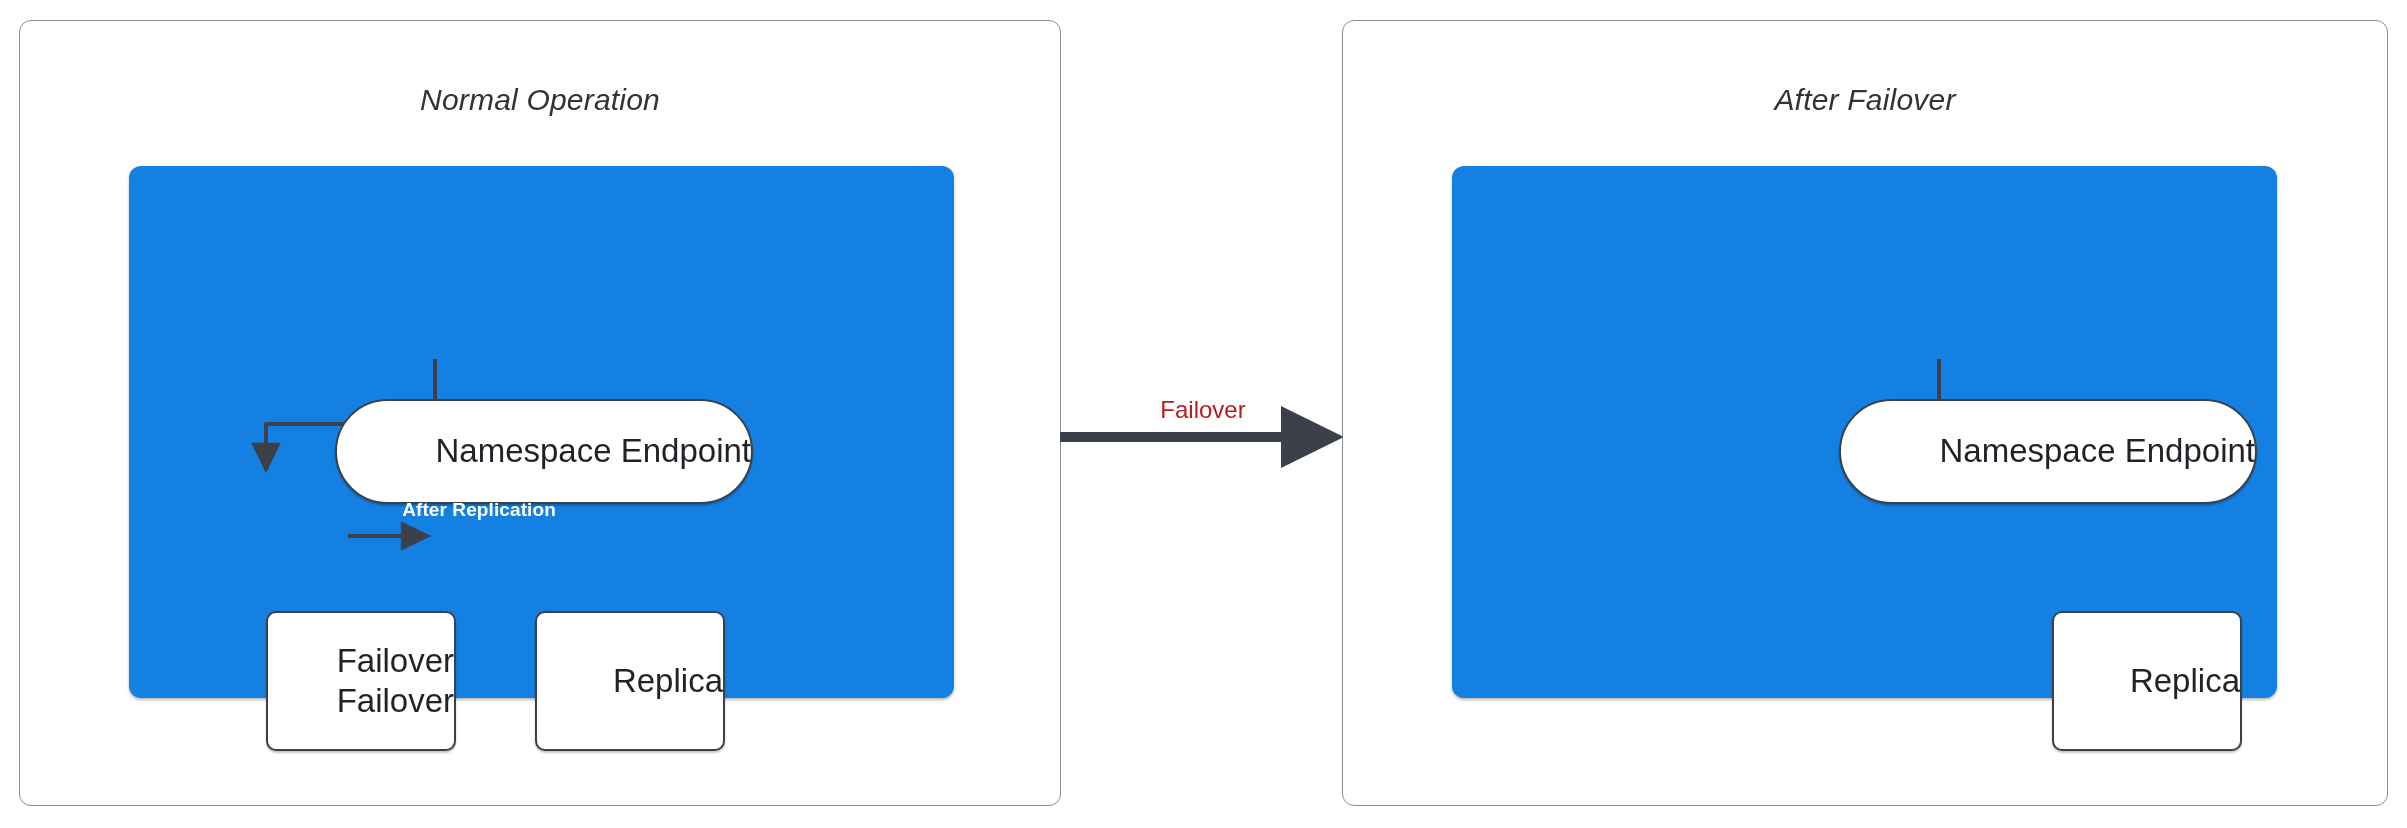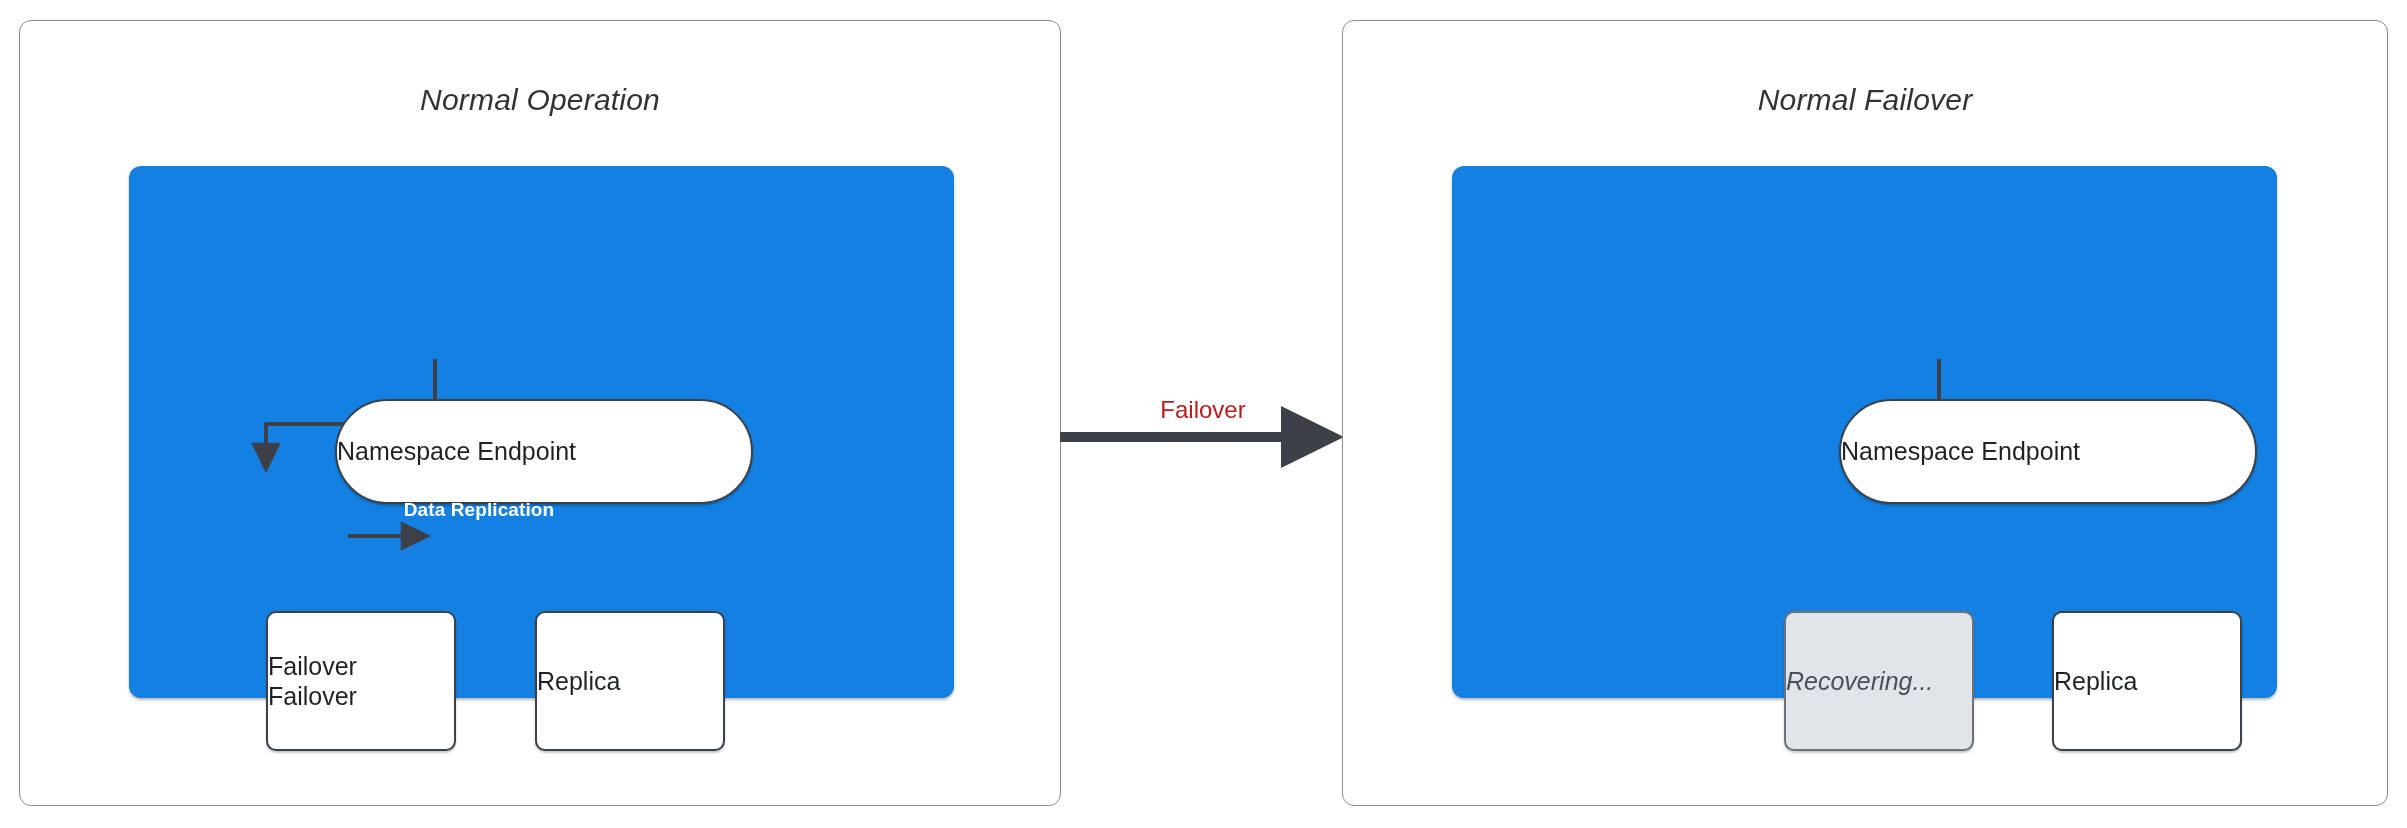--- a/index.html
+++ b/index.html
@@ -48,24 +48,24 @@
   #blue-right{left:109px; top:145px; width:825px; height:532px;}
 
   
   .node{
     position:absolute;
     background:#ffffff;
     border:2.2px solid #3c4149;
     box-sizing:border-box;
     display:flex;
     align-items:center;
-    justify-content:flex-start;
+    justify-content:flex-end;
     text-align:center;
     color:#1f2328;
-    font-size:25px;
+    font-size:33px;
     line-height:1.22;
     box-shadow:0 2px 2px rgba(0,0,0,.22);
   }
   .node.pill{border-radius:56px;}
   .node.rect{border-radius:10px;}
   .node.recovering{
     background:#E1E4E8;
     border-color:#6d7278;
     color:#4a5057;
     font-style:italic;
@@ -152,56 +152,53 @@
       </div>
 
       <div class="node rect" id="node-primary">
         <span><span>Failover</span><br><span>Failover</span></span>
       </div>
 
       <div class="node rect" id="node-replica-left">
         <span>Replica</span>
       </div>
 
-      <div id="label-data-replication">Data Replication</div>
+      <div id="label-data-replication">After Replication</div>
     </div>
   </div>
 
   <svg id="failover-arrow" viewBox="0 0 290 80">
     <defs>
       <marker id="ah-big" markerWidth="7" markerHeight="7" refX="3.2" refY="3.4" orient="auto" markerUnits="strokeWidth">
         <path d="M0.3,0.3 L6.6,3.4 L0.3,6.5 z" fill="#3C4149"></path>
       </marker>
     </defs>
     <path d="M 2 39 L 252 39" fill="none" stroke="#3C4149" stroke-width="10" marker-end="url(#ah-big)"></path>
   </svg>
   <div id="failover-label">Failover</div>
 
   <div class="panel" id="panel-right">
 
-    <div class="panel-title">Normal Failover</div>
+    <div class="panel-title">After Failover</div>
 
     <div class="blue-box" id="blue-right">
 
       <svg class="conn" viewBox="0 0 825 532" preserveAspectRatio="none">
         <defs>
           <marker id="ah-right" markerWidth="9" markerHeight="9" refX="4.4" refY="4.3" orient="auto" markerUnits="strokeWidth">
             <path d="M0.6,0.6 L8.2,4.3 L0.6,8.0 z" fill="#3C4149"></path>
           </marker>
         </defs>
         <path d="M 487 193 L 487 258 L 695 258 L 695 292" fill="none" stroke="#3C4149" stroke-width="4" stroke-linejoin="round" stroke-linecap="butt" marker-end="url(#ah-right)"></path>
       </svg>
 
       <div class="node pill" id="node-endpoint-right">
         <span>Namespace Endpoint</span>
       </div>
 
-      <div class="node rect recovering" id="node-recovering">
-        <span>Recovering...</span>
-      </div>
 
       <div class="node rect" id="node-replica-right">
         <span>Replica</span>
       </div>
     </div>
   </div>
 
 </div>
 
 </body></html>

